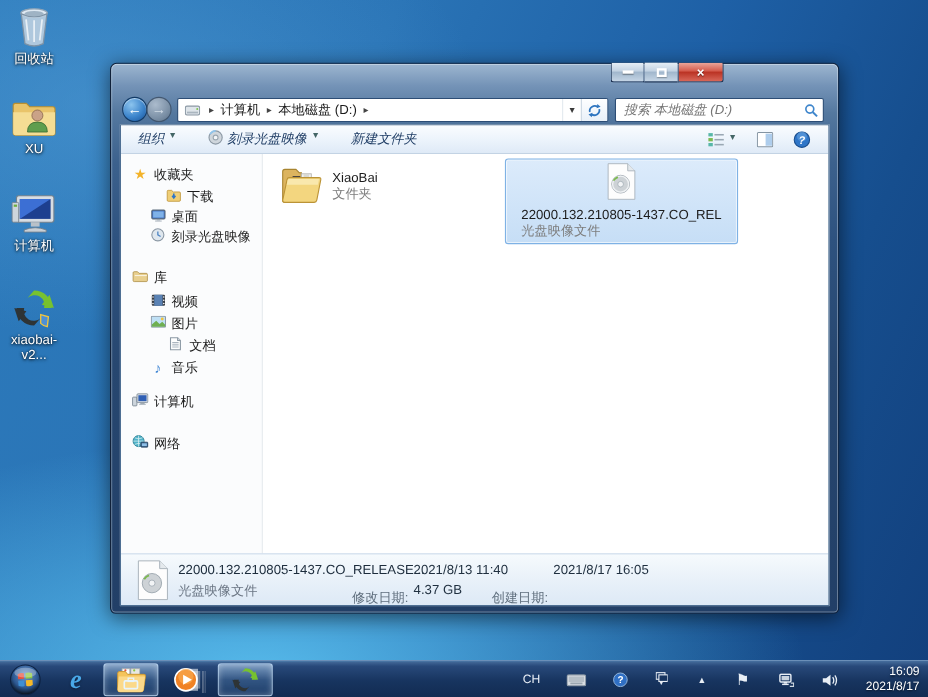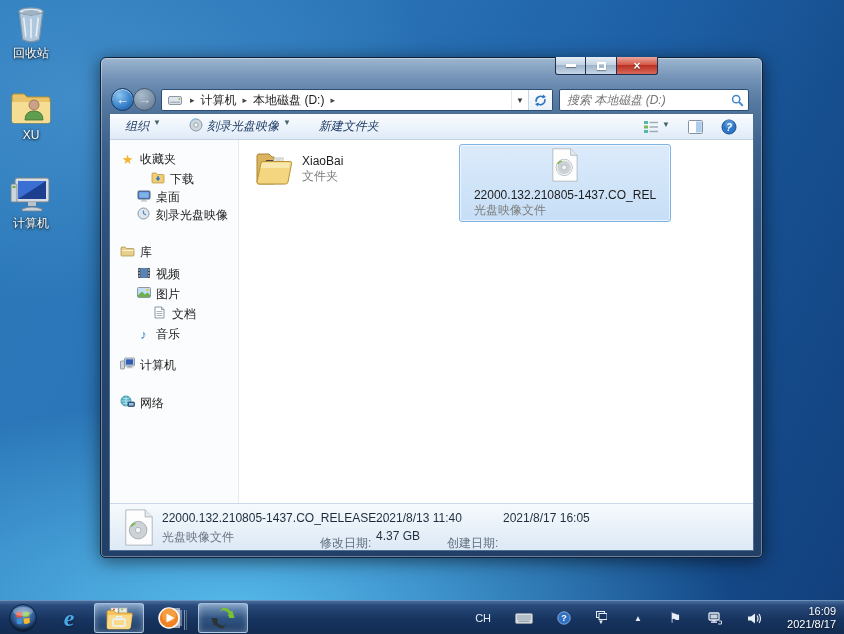--- a/index.html
+++ b/index.html
@@ -154,20 +154,32 @@
         <path d="M9 5 L37 5 L9 23 Z" fill="#3c6fd4"></path>
         <rect x="2" y="8" width="6" height="18" rx="1" fill="#cdd5dc" stroke="#73808c" stroke-width="0.8"></rect>
         <rect x="3.5" y="10" width="3" height="2" fill="#6fae3f"></rect>
         <rect x="19" y="26" width="8" height="4" fill="#b9c1c9"></rect>
         <path d="M13 33 Q23 29 33 33 L33 35 L13 35 Z" fill="#c8cfd6" stroke="#73808c" stroke-width="0.8"></path>
       </svg>
     </div>
     <div class="lbl">计算机</div>
   </div>
 
+  <div class="dicon" style="left:0;top:260px">
+    <div class="ig">
+      <svg width="40" height="40" viewBox="0 0 40 40">
+        <path d="M20 4 A16 16 0 0 1 36 20 L29 20 A9 9 0 0 0 14 11 Z" fill="#77c22f"></path>
+        <path d="M20 36 A16 16 0 0 1 4 20 L11 20 A9 9 0 0 0 26 29 Z" fill="#2e3436"></path>
+        <path d="M34 8 L38 20 L27 17 Z" fill="#77c22f"></path>
+        <path d="M6 32 L2 20 L13 23 Z" fill="#2e3436"></path>
+        <path d="M26 26 l7 2 -1 9 q-3.5-0.5 -6-3 z" fill="#4c8fd6" stroke="#f0c53c" stroke-width="1.2"></path>
+      </svg>
+    </div>
+    <div class="lbl">xiaobai-v2...</div>
+  </div>
 
   <div class="win">
 
     <div class="capbtns">
       <div class="capbtn min">
           <div class="minbar"></div>
         </div>
       <div class="capbtn max">
           <div class="maxbox"></div>
         </div>

